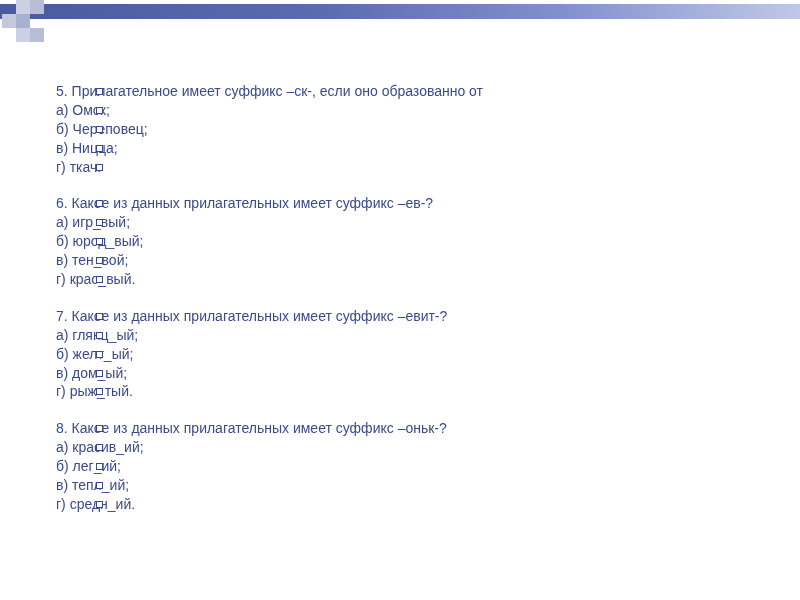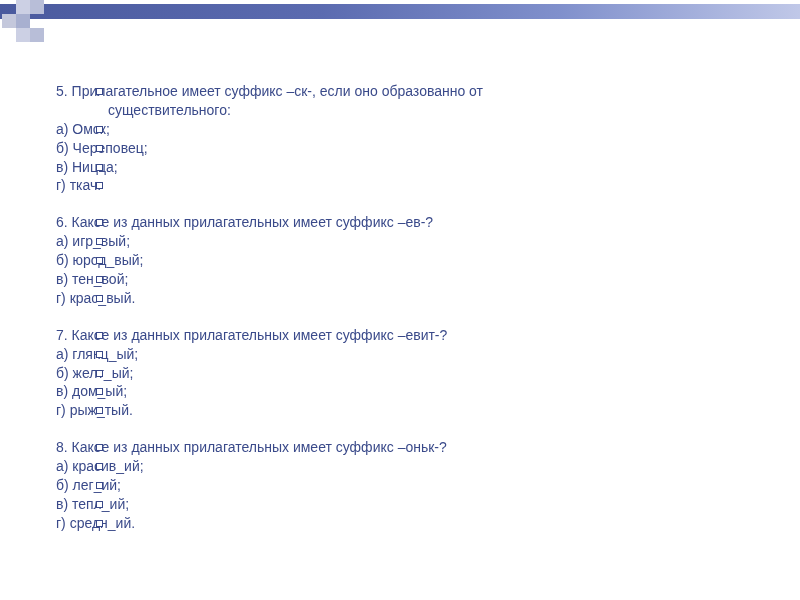--- a/index.html
+++ b/index.html
@@ -75,21 +75,20 @@
 
 <div class="content">
 
   <div class="qrow">
     <div class="bullet"></div>
     <p class="question-line">
       <span>5.</span>
       <span>Прилагательное имеет суффикс –ск-, если оно образованно от</span>
     </p>
   </div>
-  <p class="question-line indent">существительного:</p>
   <div class="qrow">
       <div class="bullet"></div>
       <p class="option"><span>а)</span> <span>Омск;</span></p>
     </div>
   <div class="qrow">
       <div class="bullet"></div>
       <p class="option"><span>б)</span> <span>Череповец;</span></p>
     </div>
   <div class="qrow">
       <div class="bullet"></div>

